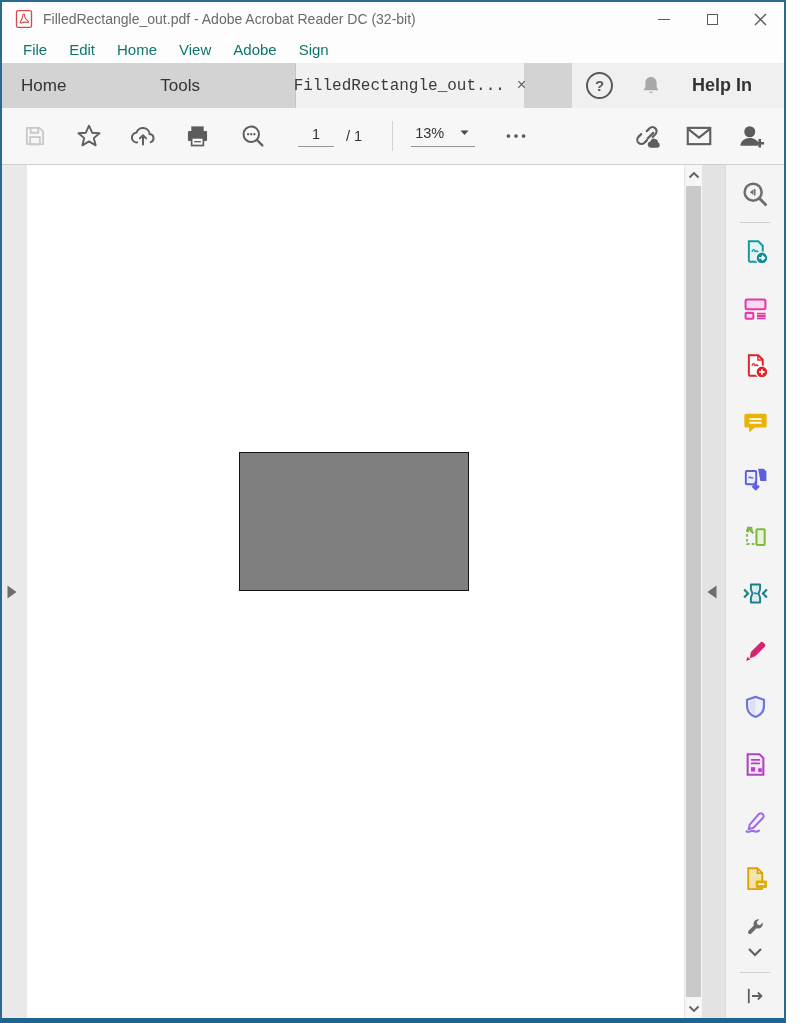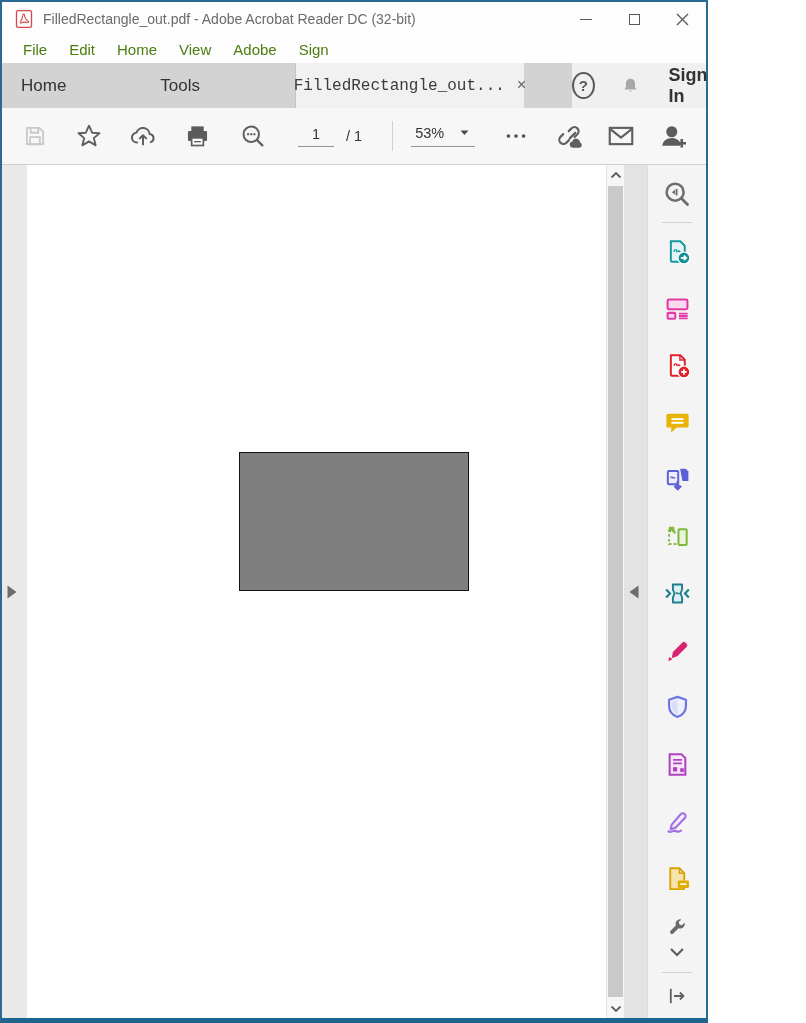--- a/index.html
+++ b/index.html
@@ -1,34 +1,34 @@
 <!DOCTYPE html>
 <html><head>
 <meta charset="utf-8">
 <style>
   * { box-sizing: border-box; margin: 0; padding: 0; }
   html,body { width: 806px; height: 1023px; }
   body { font-family: "Liberation Sans", sans-serif; background: #fff; }
   .window {
-    width: 708px; height: 1023px;
+    width: 786px; height: 1023px;
     border-left: 2px solid #2a6991; border-right: 2px solid #2a6991;
     border-top: 2px solid #2a6991; border-bottom: 5px solid #1f648e;
     display: flex; flex-direction: column; background: #fff; overflow: hidden;
   }
   
   .titlebar { height: 34px; display: flex; align-items: center; padding-left: 12px; background: #fdfdfd; flex: 0 0 auto; }
   .app-ico { width: 20px; height: 20px; margin-right: 9px; }
   .title-text { font-size: 14px; color: #6b6b6b; }
   .win-controls { margin-left: auto; display: flex; height: 100%; }
   .win-btn { width: 48px; height: 100%; display: flex; align-items: center; justify-content: center; }
   .min-glyph { width: 12px; height: 0; border-top: 1.6px solid #5a5a5a; }
   .max-glyph { width: 11px; height: 11px; border: 1.4px solid #5a5a5a; }
   
   .menubar { height: 27px; display: flex; align-items: center; padding-left: 10px; background: #fdfdfd; flex: 0 0 auto; }
-  .menu-item { padding: 0 11px; font-size: 15px; color: #4d7c0f; }
+  .menu-item { padding: 0 11px; font-size: 15px; color: #0f766e; }
   
   .tabbar { height: 45px; background: #d3d3d3; display: flex; align-items: stretch; flex: 0 0 auto; gap: 48px; }
   .tab { display: flex; align-items: center; justify-content: center; font-size: 17px; color: #333; }
   .tab-home { padding: 0 17px; margin-left: 2px; }
   .tab-tools { padding: 16px 17px; margin-left: 12px; }
   .tab-active { width: 229px; margin-left: 30px; background: #f1f1f1; font-size: 16px; color: #3b3b3b;
                 display: flex; align-items: center; justify-content: center; gap: 12px; border-left: 1px solid #c4c4c4; font-family: Liberation Mono, monospace; }
   .tab-close { font-size: 16px; color: #5f5f5f; line-height: 1; }
   .tab-right { flex: 1; background: #f0f0f0; display: flex; align-items: center; justify-content: flex-end; }
   .help-btn { width: 27px; height: 27px; border: 2px solid #5a5a5a; border-radius: 50%;
@@ -117,21 +117,21 @@
     <div class="tab-active">
       <span>FilledRectangle_out...</span>
       <span class="tab-close">×</span>
     </div>
     <div class="tab-right">
       <div class="help-btn">?</div>
       <svg class="bell-btn" viewBox="0 0 24 24">
         <path d="M12 3.6c3 0 5.2 2.3 5.2 5.3v4.3l1.7 2.7H5.1l1.7-2.7V8.9c0-3 2.2-5.3 5.2-5.3z" fill="#a8a8a8"></path>
         <path d="M10.2 17.4a1.9 1.9 0 0 0 3.6 0z" fill="#a8a8a8"></path>
       </svg>
-      <span class="signin">Sign In</span>
+      <span class="signin">Help In</span>
     </div>
   </div>
 
   <div class="toolbar">
     <div class="tb">
       <svg width="26" height="26" viewBox="0 0 24 24">
         <path d="M4.5 4.5h11.5l3.5 3.5v11.5h-15z" fill="none" stroke="#c9c9c9" stroke-width="1.7"></path>
         <path d="M8 4.5V9h7V4.5" fill="none" stroke="#c9c9c9" stroke-width="1.7"></path>
         <rect x="7.5" y="13" width="9" height="6.8" fill="none" stroke="#c9c9c9" stroke-width="1.7"></rect>
       </svg>
@@ -161,21 +161,21 @@
         <path d="m15.4 15.4 4.6 4.6" stroke="#5f5f5f" stroke-width="2" stroke-linecap="round"></path>
         <circle cx="7.8" cy="10.5" r="1" fill="#5f5f5f"></circle>
         <circle cx="10.5" cy="10.5" r="1" fill="#5f5f5f"></circle>
         <circle cx="13.2" cy="10.5" r="1" fill="#5f5f5f"></circle>
       </svg>
     </div>
     <div class="page-box">1</div>
     <span class="page-total">/ 1</span>
     <div class="v-div"></div>
     <div class="zoom-box">
-      <span class="zoom-val">53%</span>
+      <span class="zoom-val">13%</span>
       <svg width="9" height="6" viewBox="0 0 9 6">
         <path d="M0.5 0.5 4.5 5 8.5 0.5z" fill="#4a4a4a"></path>
       </svg>
     </div>
     <div class="tb" style="margin-left:26px">
       <svg width="26" height="26" viewBox="0 0 24 24">
         <circle cx="5" cy="12" r="1.7" fill="#555"></circle>
           <circle cx="12" cy="12" r="1.7" fill="#555"></circle>
           <circle cx="19" cy="12" r="1.7" fill="#555"></circle>
       </svg>

